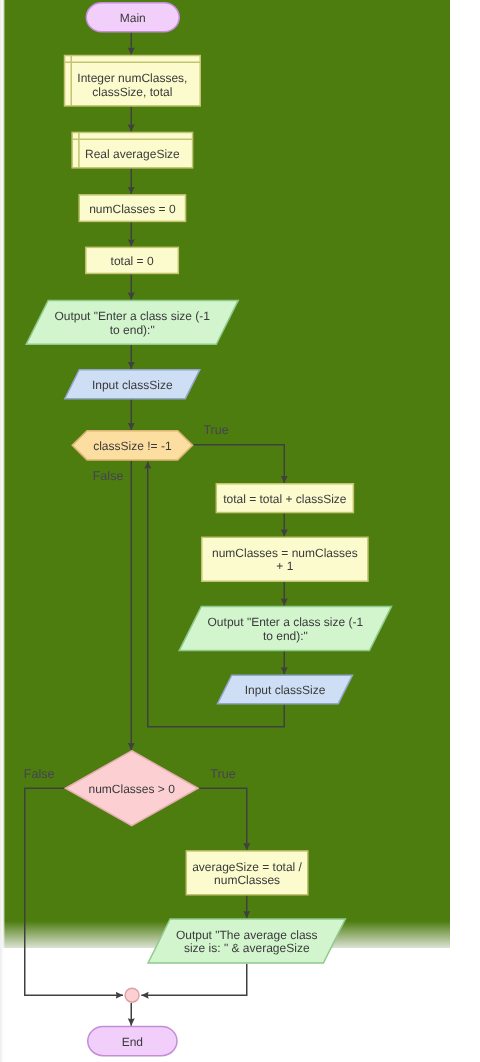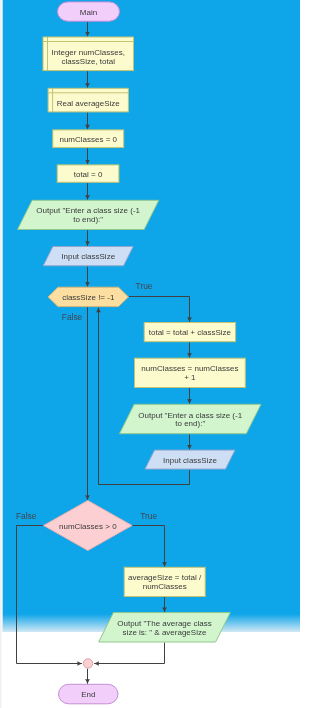--- a/index.html
+++ b/index.html
@@ -1,17 +1,17 @@
 <!DOCTYPE html>
 <html><head>
 <meta charset="utf-8">
 <style>
   html,body{margin:0;padding:0;background:#ffffff;}
   body{width:300px;height:708px;overflow:hidden;font-family:"Liberation Sans",sans-serif;}
-  #canvas{position:relative;width:300px;height:632px;background:#0ea5e9;}
+  #canvas{position:relative;width:300px;height:632px;background:#4d7c0f;}
   svg#fc{display:block;position:relative;z-index:1;}
   .edge-shade-left{position:absolute;left:0;top:0;width:4px;height:708px;z-index:0;pointer-events:none;
      background:linear-gradient(to right,#ebebeb 0px,#f4f4f4 1px,#fcfcfc 2px,rgba(255,255,255,0) 3.5px);}
   .edge-shade-bottom{position:absolute;left:0;bottom:0;width:300px;height:18px;z-index:0;pointer-events:none;
      background:linear-gradient(to bottom,rgba(255,255,255,0) 0%,rgba(244,244,246,0.85) 100%);}
   .nlabel{font-family:"Liberation Sans",sans-serif;font-size:8px;fill:#3a3a3a;}
   .elabel{font-family:"Liberation Sans",sans-serif;font-size:8.4px;fill:#45454f;}
 </style>
 </head>
 <body>

